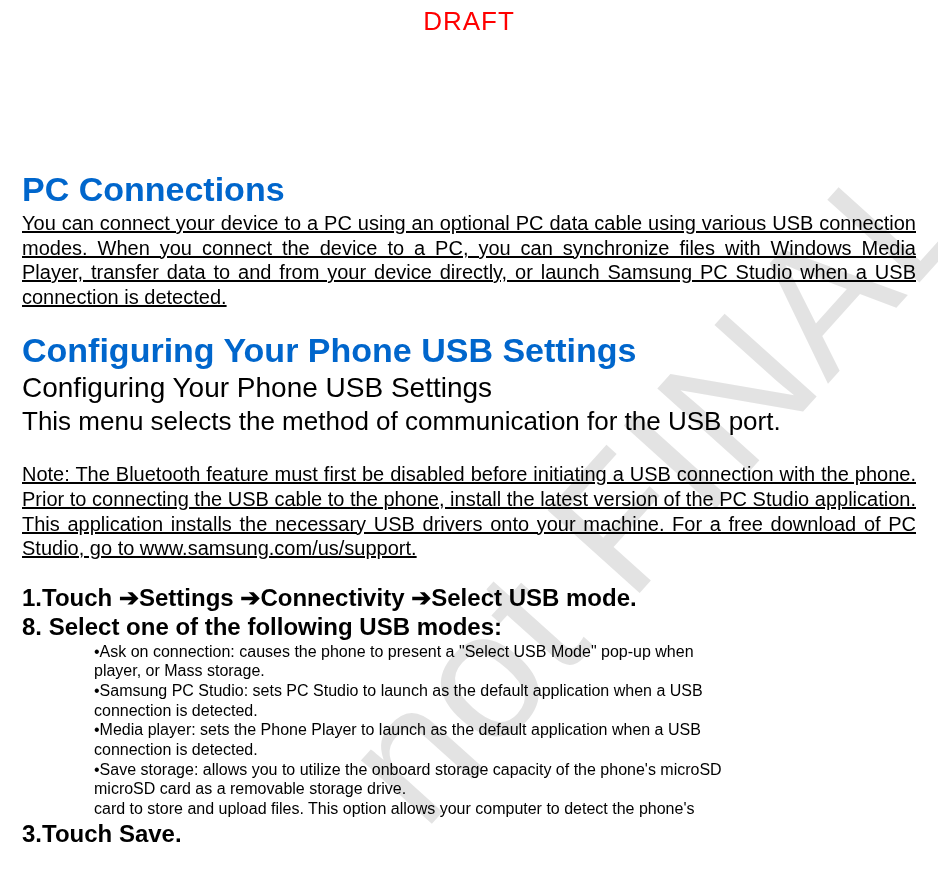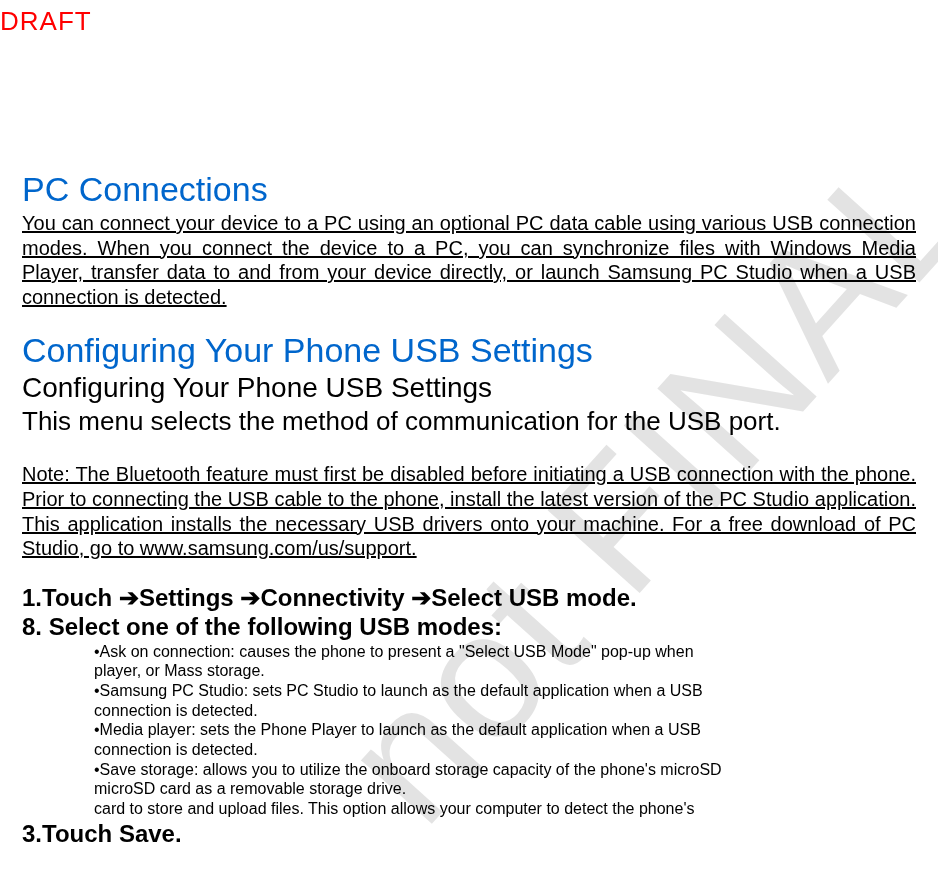--- a/index.html
+++ b/index.html
@@ -23,40 +23,40 @@
       transform: rotate(-48deg);
       transform-origin: center;
       left: 240px;
       top: 380px;
       pointer-events: none;
       z-index: 1;
       letter-spacing: 2px;
       white-space: nowrap;
     }
     .draft-header {
-      text-align: left;
+      text-align: center;
       color: #ff0000;
       font-size: 26px;
       font-weight: normal;
       padding-top: 6px;
       padding-bottom: 5px;
       letter-spacing: 1px;
     }
     .content {
       padding: 0 22px;
       position: relative;
       z-index: 2;
     }
     .spacer-top {
       height: 128px;
     }
     .heading-h1 {
       color: #0066cc;
       font-size: 34px;
-      font-weight: normal;
+      font-weight: bold;
       margin-bottom: 2px;
     }
     .body-text {
       color: #000;
       font-size: 20px;
       line-height: 1.23;
       text-align: justify;
       margin-bottom: 22px;
       text-decoration: underline;
     }

